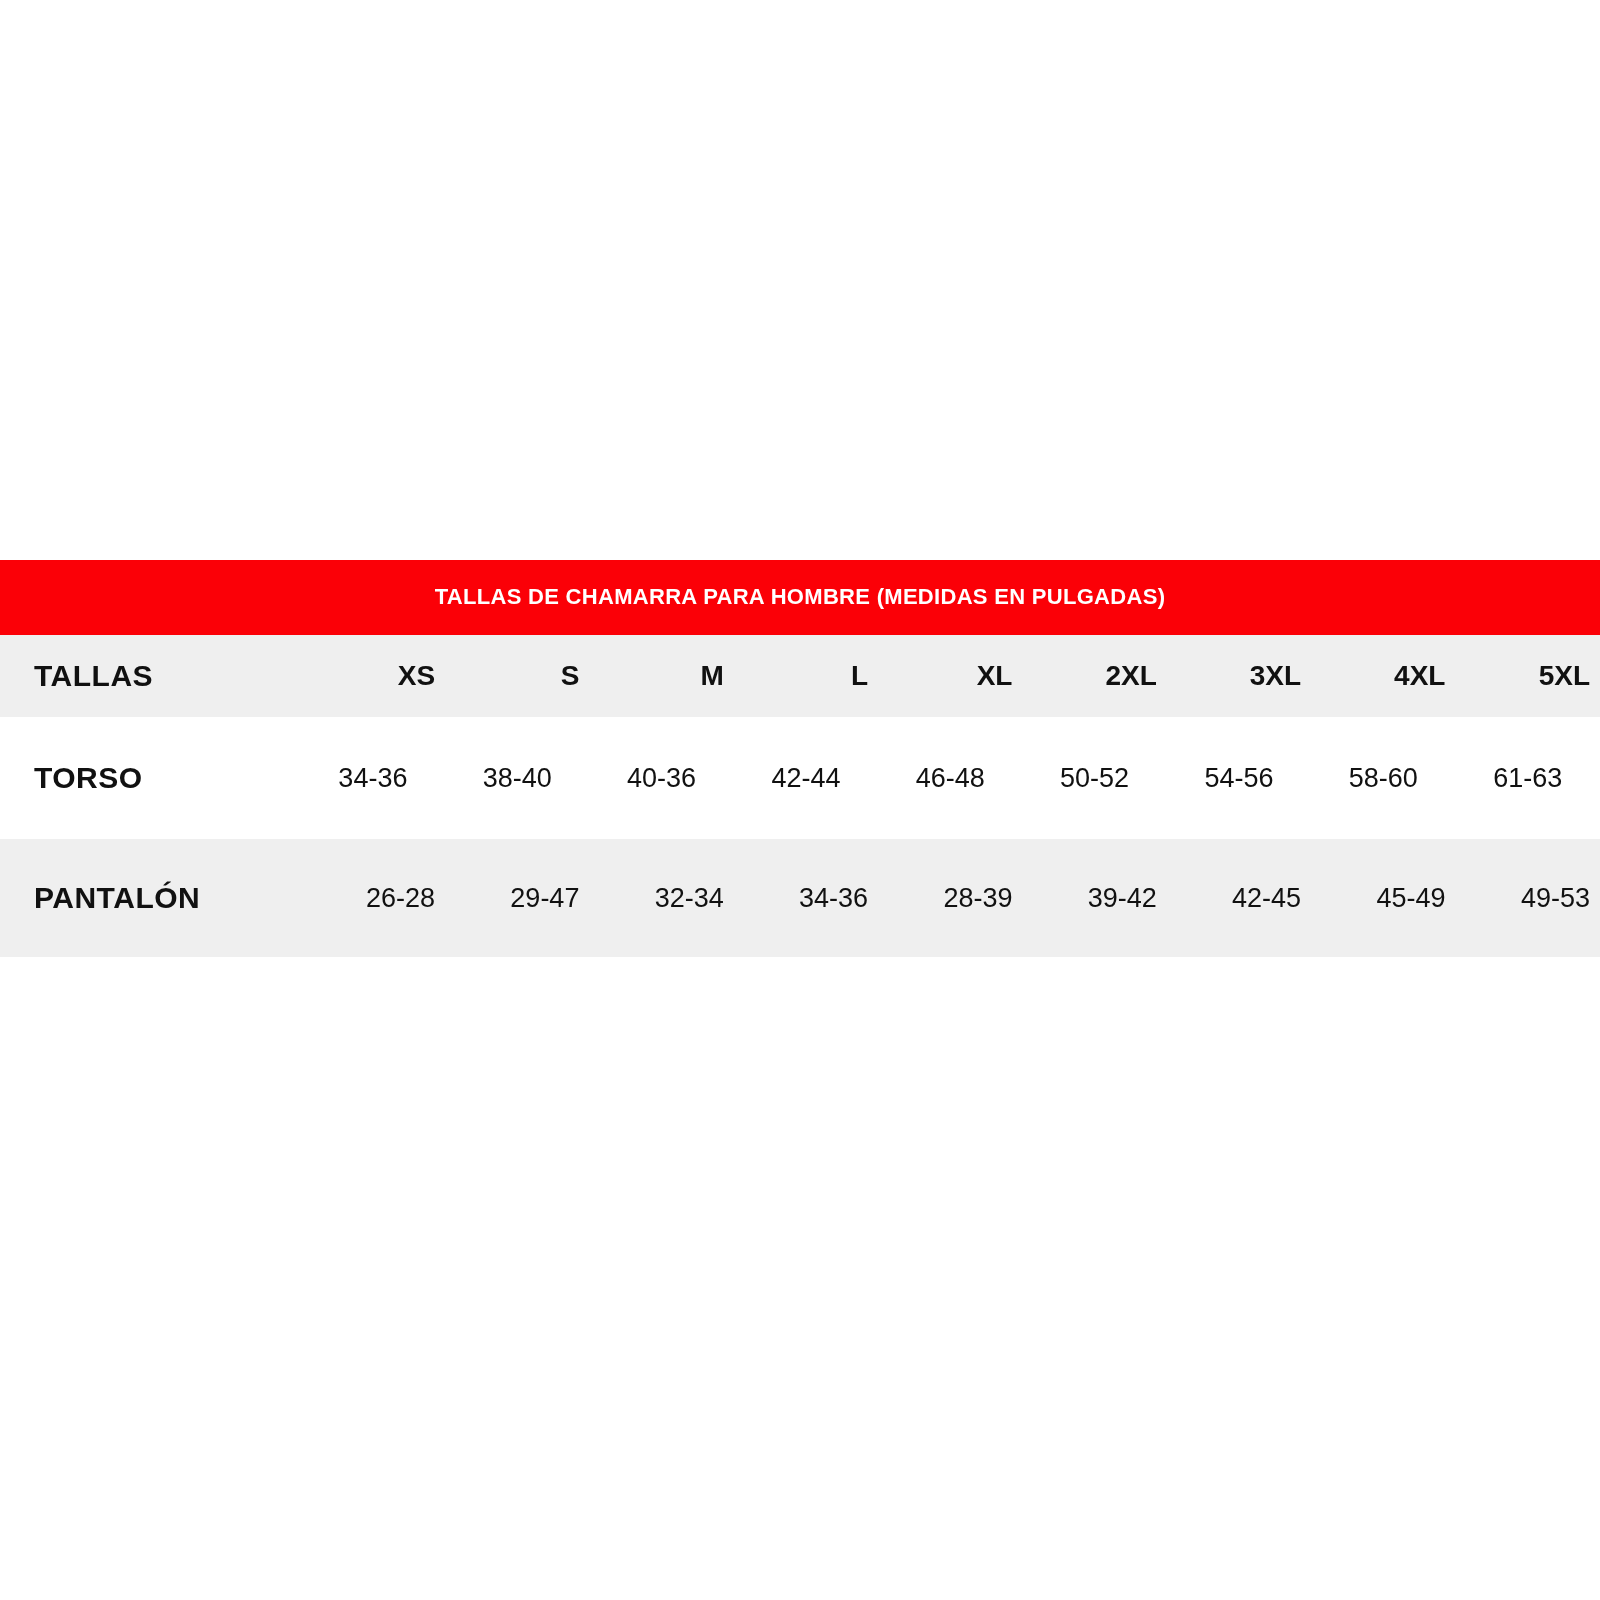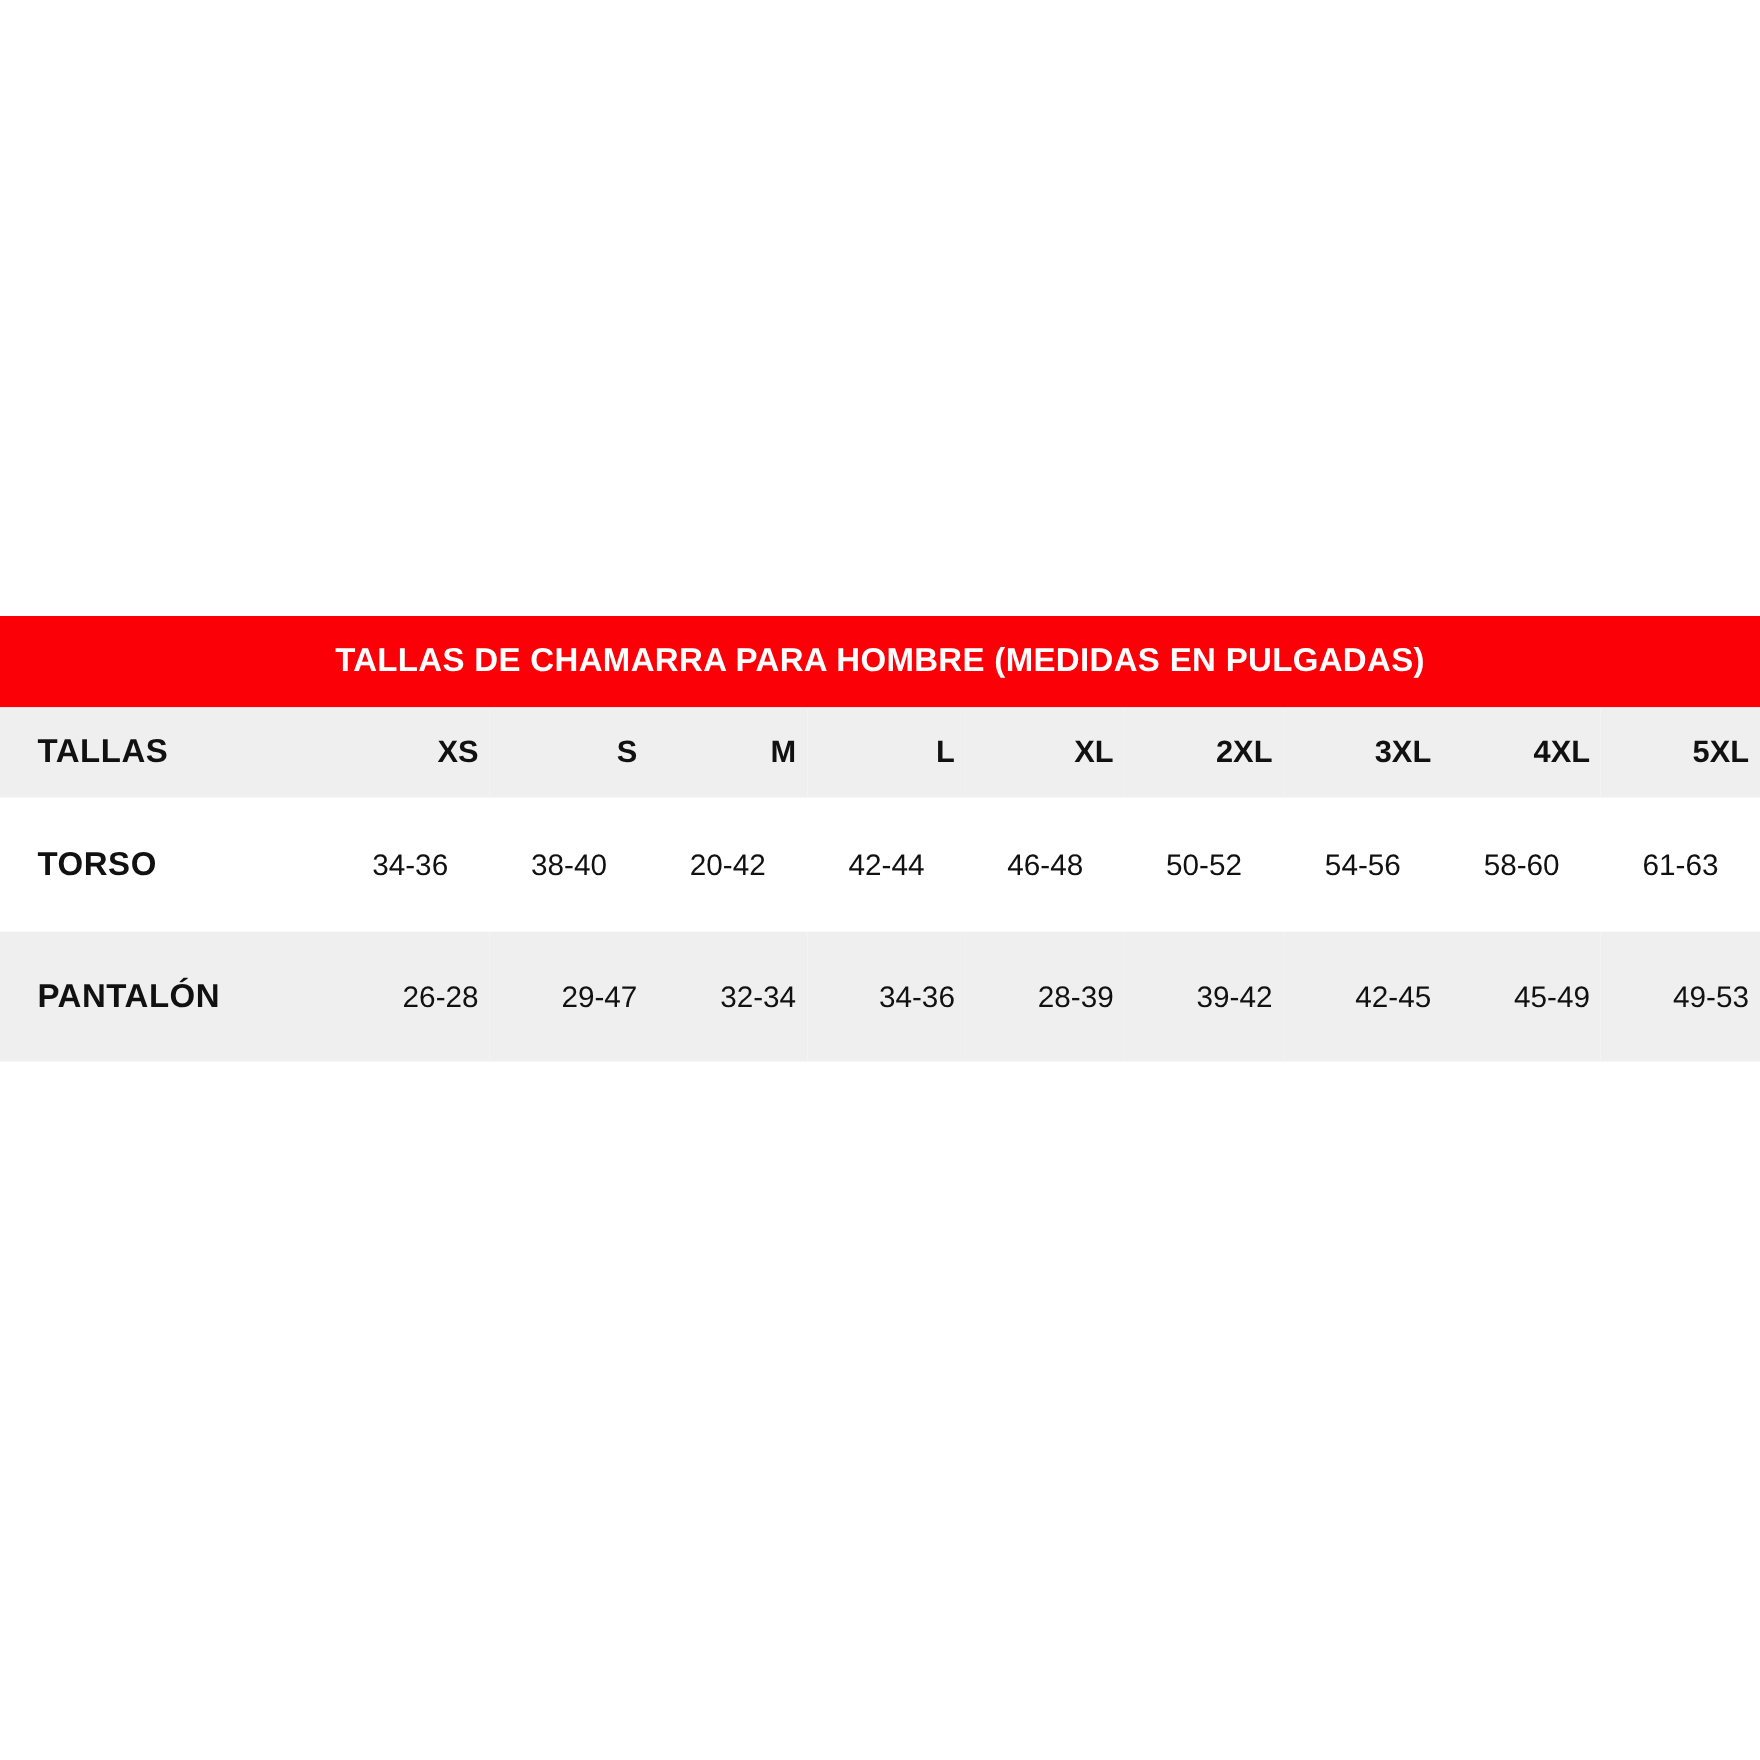--- a/index.html
+++ b/index.html
@@ -25,21 +25,21 @@
     top: 560px;
     width: 1600px;
     border-collapse: collapse;
     table-layout: fixed;
   }
   .chart-title-row td {
     background: #fb0007;
     color: #ffffff;
     text-align: center;
     font-weight: bold;
-    font-size: 30px;
+    font-size: 22px;
     letter-spacing: 0.3px;
     padding: 24px 10px 25px 10px;
     border: none;
   }
   .chart-head-row td {
     background: #efefef;
     color: #111111;
     font-weight: bold;
     font-size: 28px;
     padding: 24px 10px;
@@ -106,21 +106,21 @@
         <td>2XL</td>
         <td>3XL</td>
         <td>4XL</td>
         <td>5XL</td>
       </tr>
 
       <tr class="data-row row-white">
         <td class="rowlabel">TORSO</td>
         <td>34-36</td>
         <td>38-40</td>
-        <td>20-42</td>
+        <td>40-36</td>
         <td>42-44</td>
         <td>46-48</td>
         <td>50-52</td>
         <td>54-56</td>
         <td>58-60</td>
         <td>61-63</td>
       </tr>
 
       <tr class="data-row row-grey">
         <td class="rowlabel">PANTALÓN</td>

